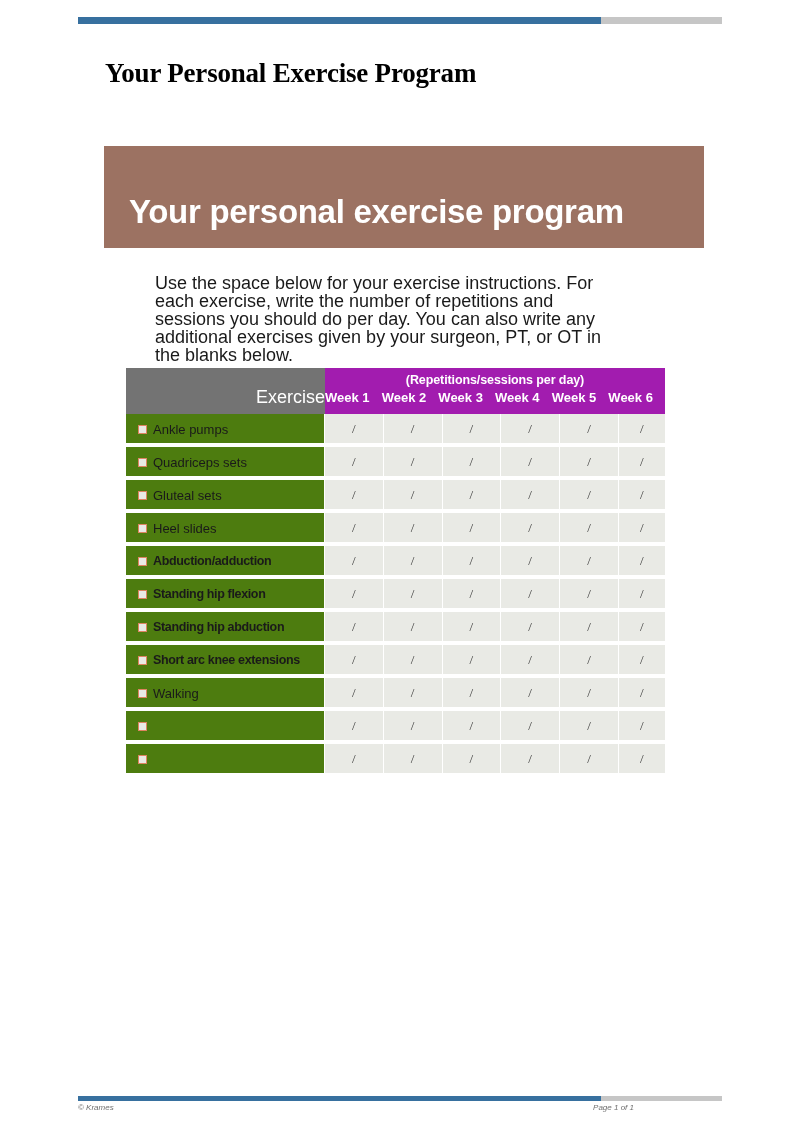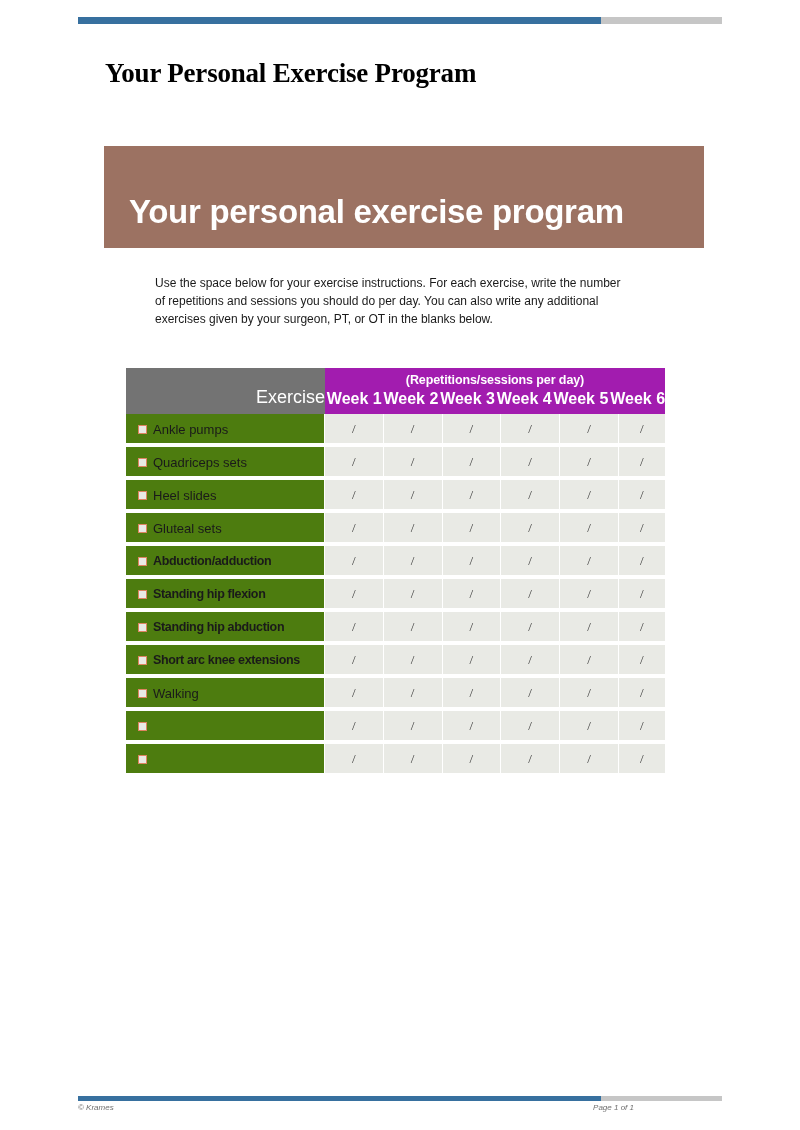--- a/index.html
+++ b/index.html
@@ -75,21 +75,21 @@
     letter-spacing: -0.3px;
     white-space: nowrap;
   }
 
   
   #instructions {
     position: absolute;
     left: 155px;
     top: 274px;
     width: 470px;
-    font-size: 12px;
+    font-size: 18px;
     line-height: 18px;
     color: #1a1a1a;
   }
 
   
   #exercise-table {
     position: absolute;
     left: 126px;
     top: 368px;
     width: 539px;
@@ -127,22 +127,22 @@
     padding-top: 5px;
     letter-spacing: -0.1px;
   }
   .group-weeks {
     display: flex;
     width: 100%;
     margin-top: 3px;
   }
   .week-head {
     flex: 1 1 0;
-    text-align: right;
-    font-size: 16px;
+    text-align: left;
+    font-size: 13px;
     color: #ffffff;
     white-space: nowrap;
   }
 
   
   .row-label {
     background: #4d7c0f;
     height: 29px;
     width: 199px;
     border-bottom: 4px solid #ffffff;
@@ -271,30 +271,30 @@
         <tr>
           <td class="row-label"><span class="cbox"></span><span class="ex-label">Quadriceps sets</span></td>
           <td class="row-cell">/</td>
           <td class="row-cell">/</td>
           <td class="row-cell">/</td>
           <td class="row-cell">/</td>
           <td class="row-cell">/</td>
           <td class="row-cell">/</td>
         </tr>
         <tr>
+          <td class="row-label"><span class="cbox"></span><span class="ex-label">Gluteal sets</span></td>
+          <td class="row-cell">/</td>
+          <td class="row-cell">/</td>
+          <td class="row-cell">/</td>
+          <td class="row-cell">/</td>
+          <td class="row-cell">/</td>
+          <td class="row-cell">/</td>
+        </tr>
+        <tr>
           <td class="row-label"><span class="cbox"></span><span class="ex-label">Heel slides</span></td>
-          <td class="row-cell">/</td>
-          <td class="row-cell">/</td>
-          <td class="row-cell">/</td>
-          <td class="row-cell">/</td>
-          <td class="row-cell">/</td>
-          <td class="row-cell">/</td>
-        </tr>
-        <tr>
-          <td class="row-label"><span class="cbox"></span><span class="ex-label">Gluteal sets</span></td>
           <td class="row-cell">/</td>
           <td class="row-cell">/</td>
           <td class="row-cell">/</td>
           <td class="row-cell">/</td>
           <td class="row-cell">/</td>
           <td class="row-cell">/</td>
         </tr>
         <tr>
           <td class="row-label"><span class="cbox"></span><span class="ex-label narrow">Abduction/adduction</span></td>
           <td class="row-cell">/</td>

